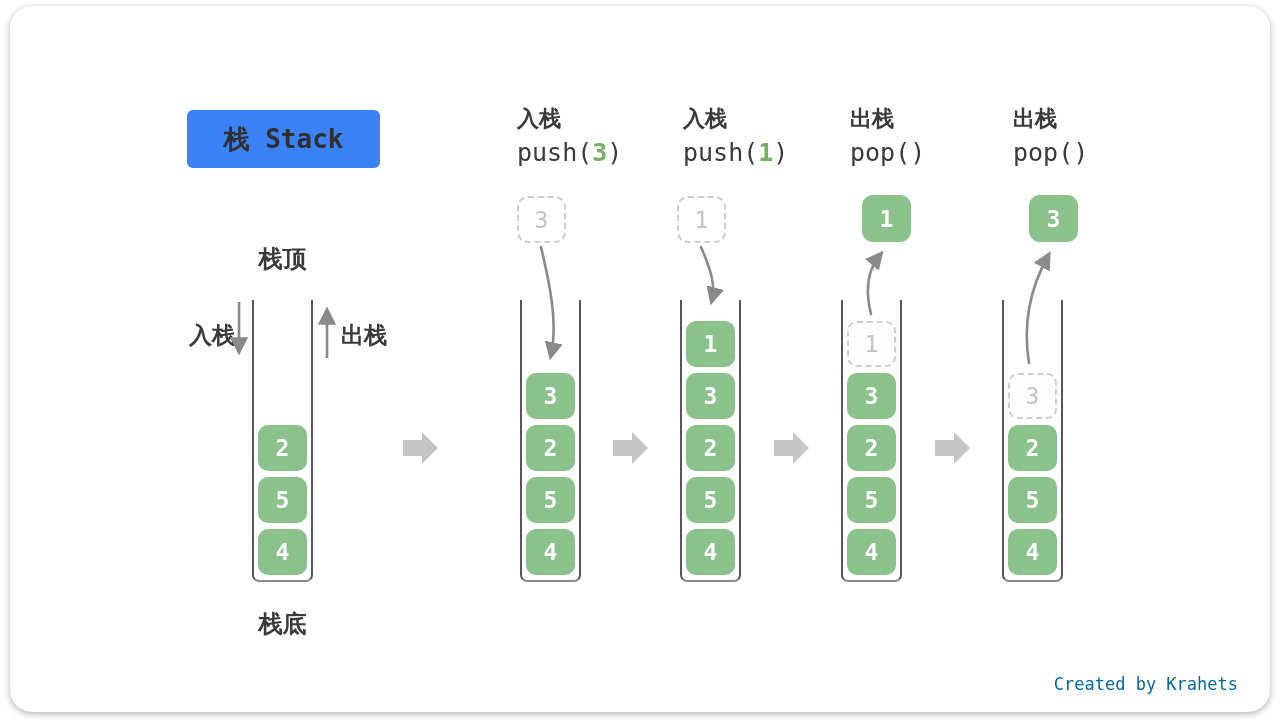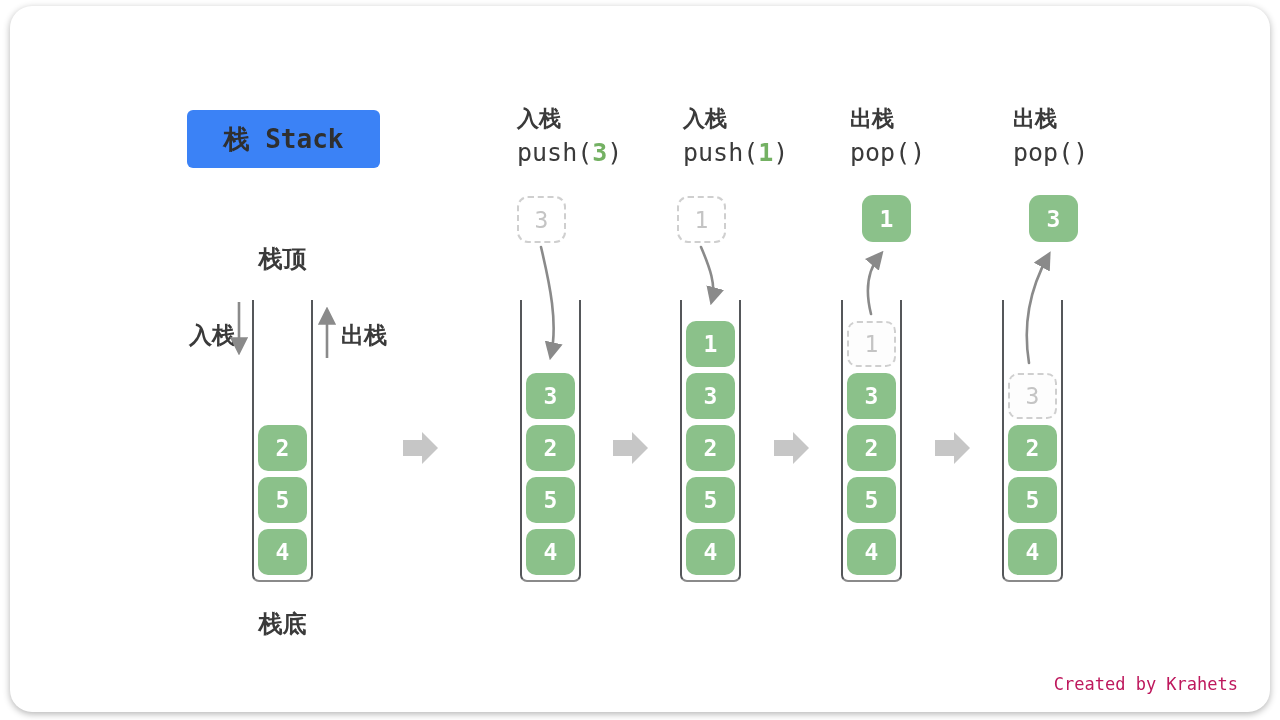--- a/index.html
+++ b/index.html
@@ -42,21 +42,21 @@
     position:absolute;width:49px;height:47px;box-sizing:border-box;
     border-radius:11px;display:flex;align-items:center;justify-content:center;
     font-family:"DejaVu Sans Mono",monospace;font-size:23px;
   }
   .float-box.solid{background:#8BC18A;color:#ffffff;font-weight:700;}
   .float-box.dashed{background:#ffffff;border:2px dashed #cfcfcf;color:#c4c4c4;font-weight:400;}
   .block-arrow{position:absolute;width:36px;height:34px;}
   #arrow-layer{position:absolute;left:0;top:0;pointer-events:none;}
   .watermark{
     position:absolute;right:42px;top:674px;
-    font-family:"DejaVu Sans Mono",monospace;font-size:17px;color:#be185d;
+    font-family:"DejaVu Sans Mono",monospace;font-size:17px;color:#0369a1;
   }
 </style>
 </head>
 <body>
 
 <div id="canvas">
 
   <div class="card"></div>
 
   <div class="title-box">栈 Stack</div>

